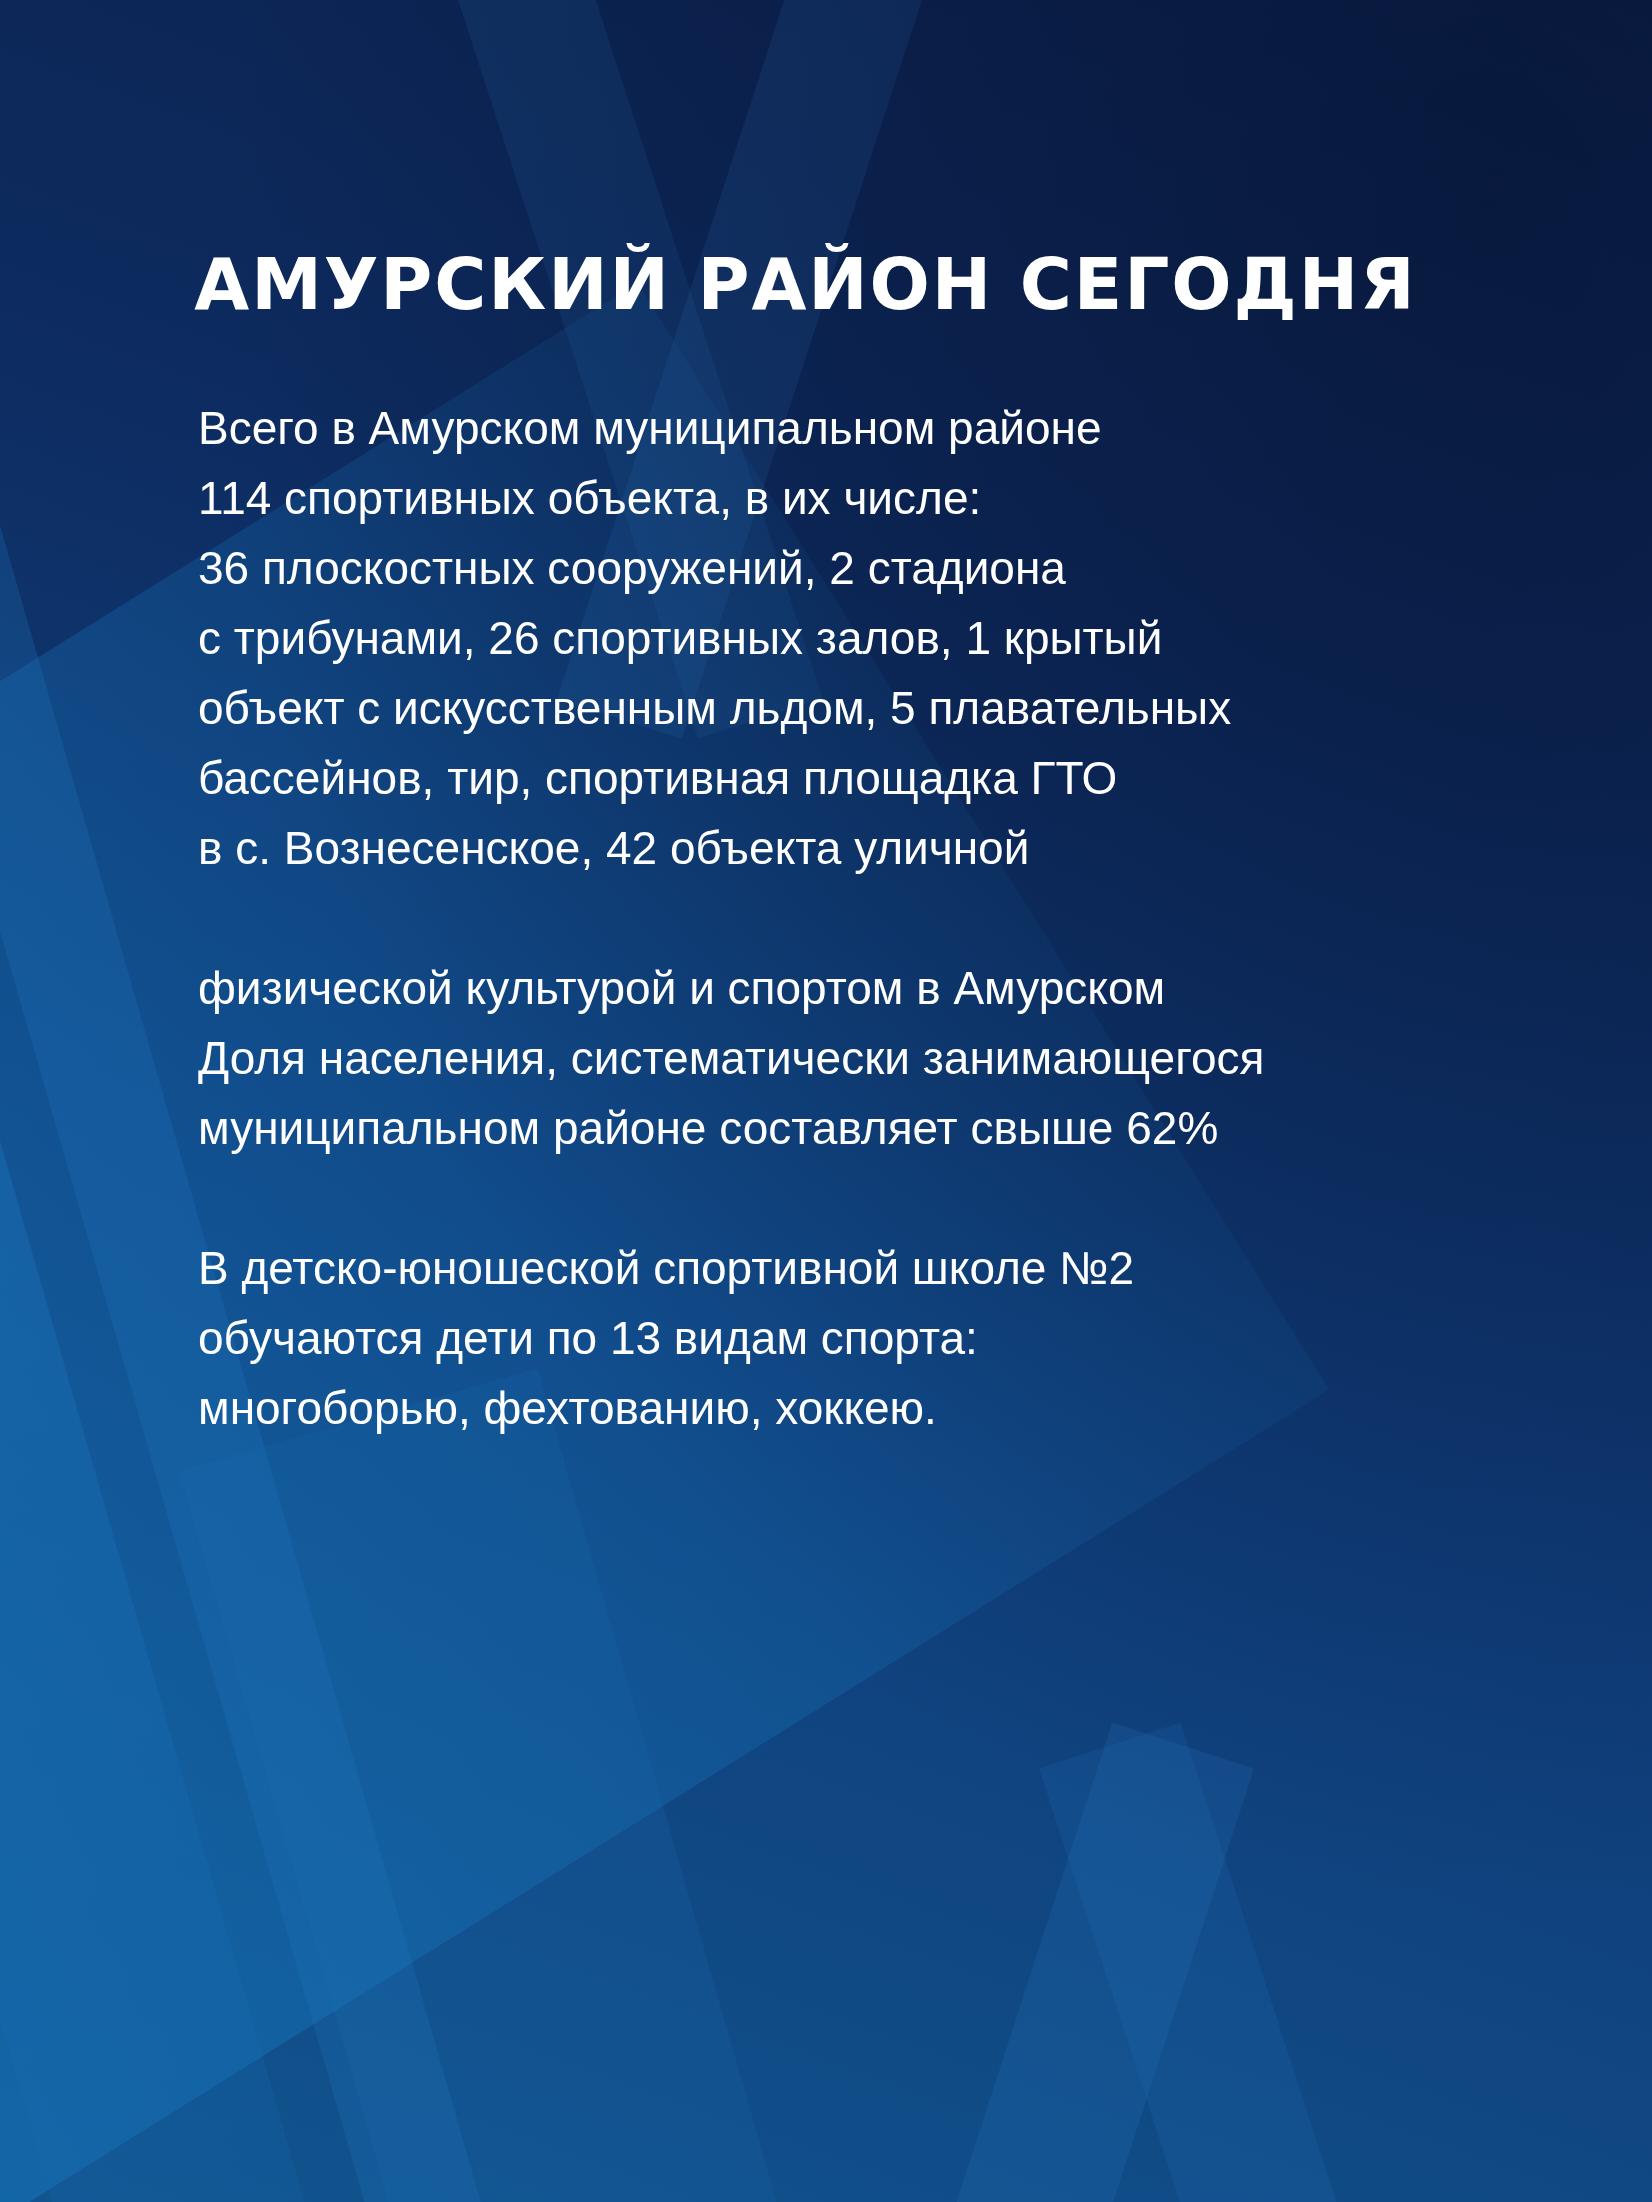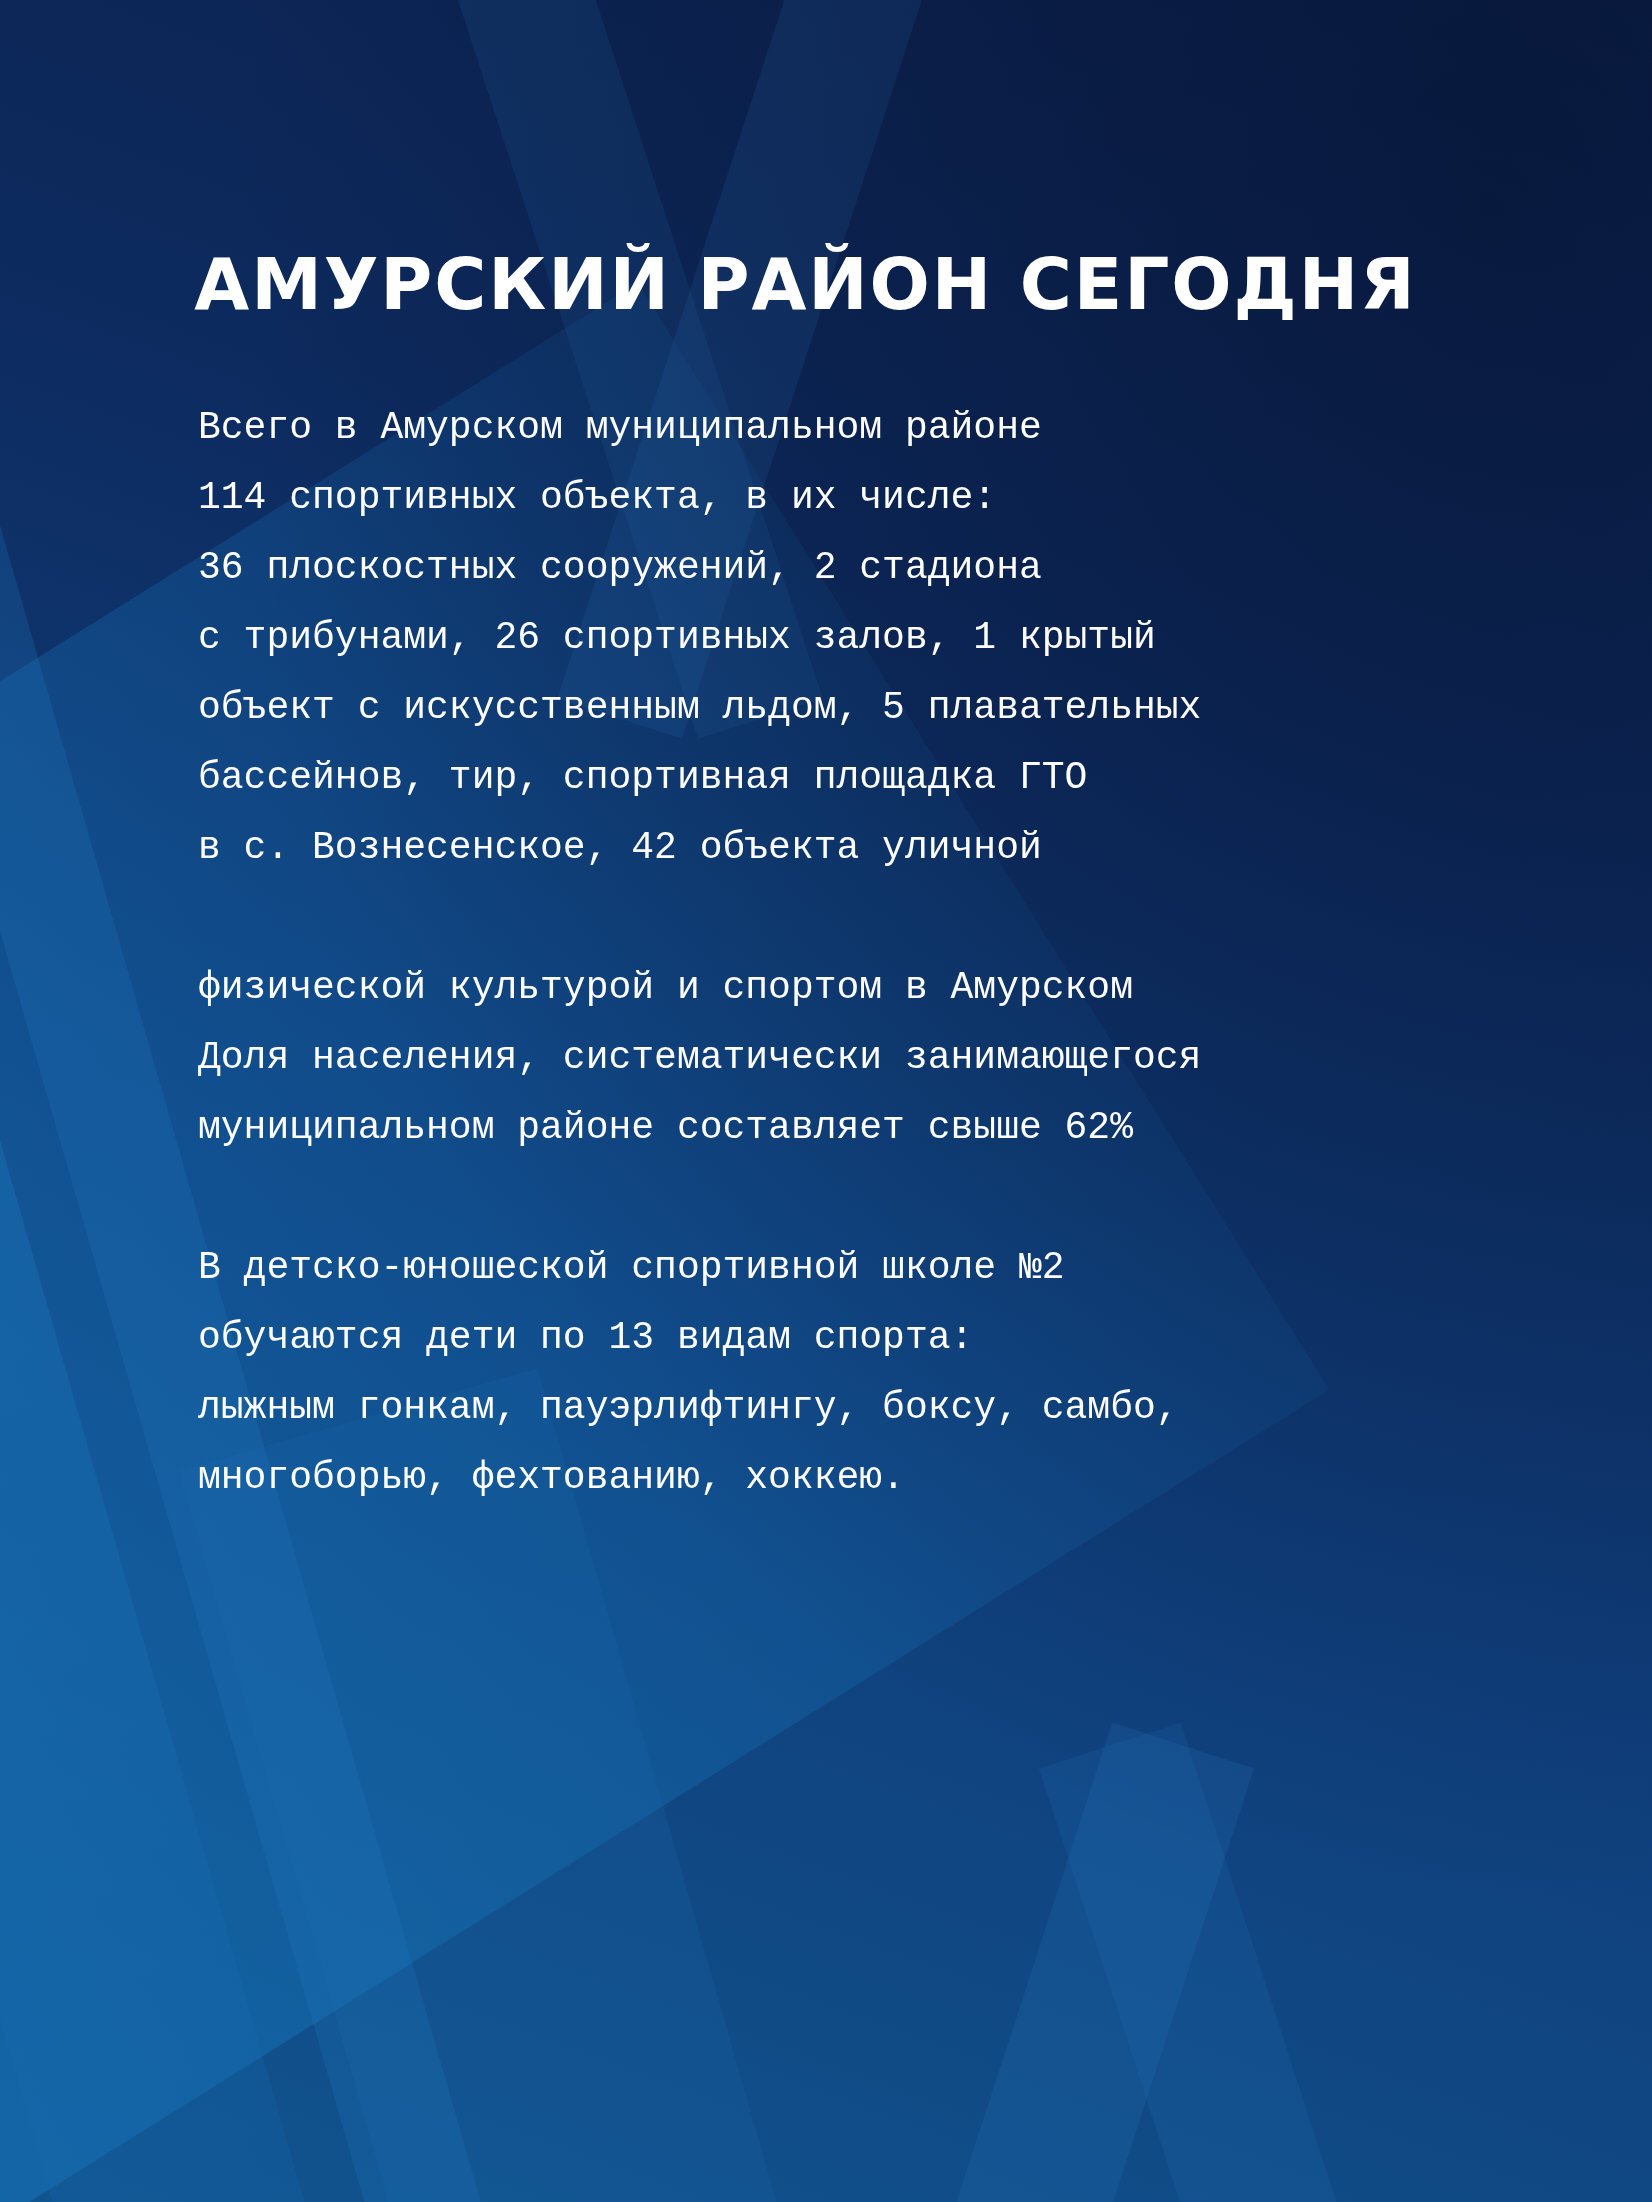--- a/index.html
+++ b/index.html
@@ -89,22 +89,22 @@
     .title {
       font-family: "DejaVu Sans", sans-serif;
       font-weight: bold;
       font-size: 71px;
       letter-spacing: 1.9px;
       line-height: 1;
       margin: 16px 0 73px -3.7px;
       white-space: nowrap;
     }
     .paragraph {
-      font-family: Liberation Mono, monospace;
-      font-size: 38px;
+      font-family: Liberation Sans, sans-serif;
+      font-size: 46px;
       line-height: 70px;
       margin: 0;
     }
     .paragraph + .paragraph {
       margin-top: 70px;
     }
     .line {
       display: block;
       white-space: nowrap;
     }
@@ -139,17 +139,16 @@
 
   <p class="paragraph">
     <span class="line">физической культурой и спортом в Амурском</span>
     <span class="line">Доля населения, систематически занимающегося</span>
     <span class="line">муниципальном районе составляет свыше 62%</span>
   </p>
 
   <p class="paragraph">
     <span class="line">В детско-юношеской спортивной школе №2</span>
     <span class="line">обучаются дети по 13 видам спорта:</span>
-    <span class="line">лыжным гонкам, пауэрлифтингу, боксу, самбо,</span>
     <span class="line">многоборью, фехтованию, хоккею.</span>
   </p>
 </div>
 
 
 </body></html>

